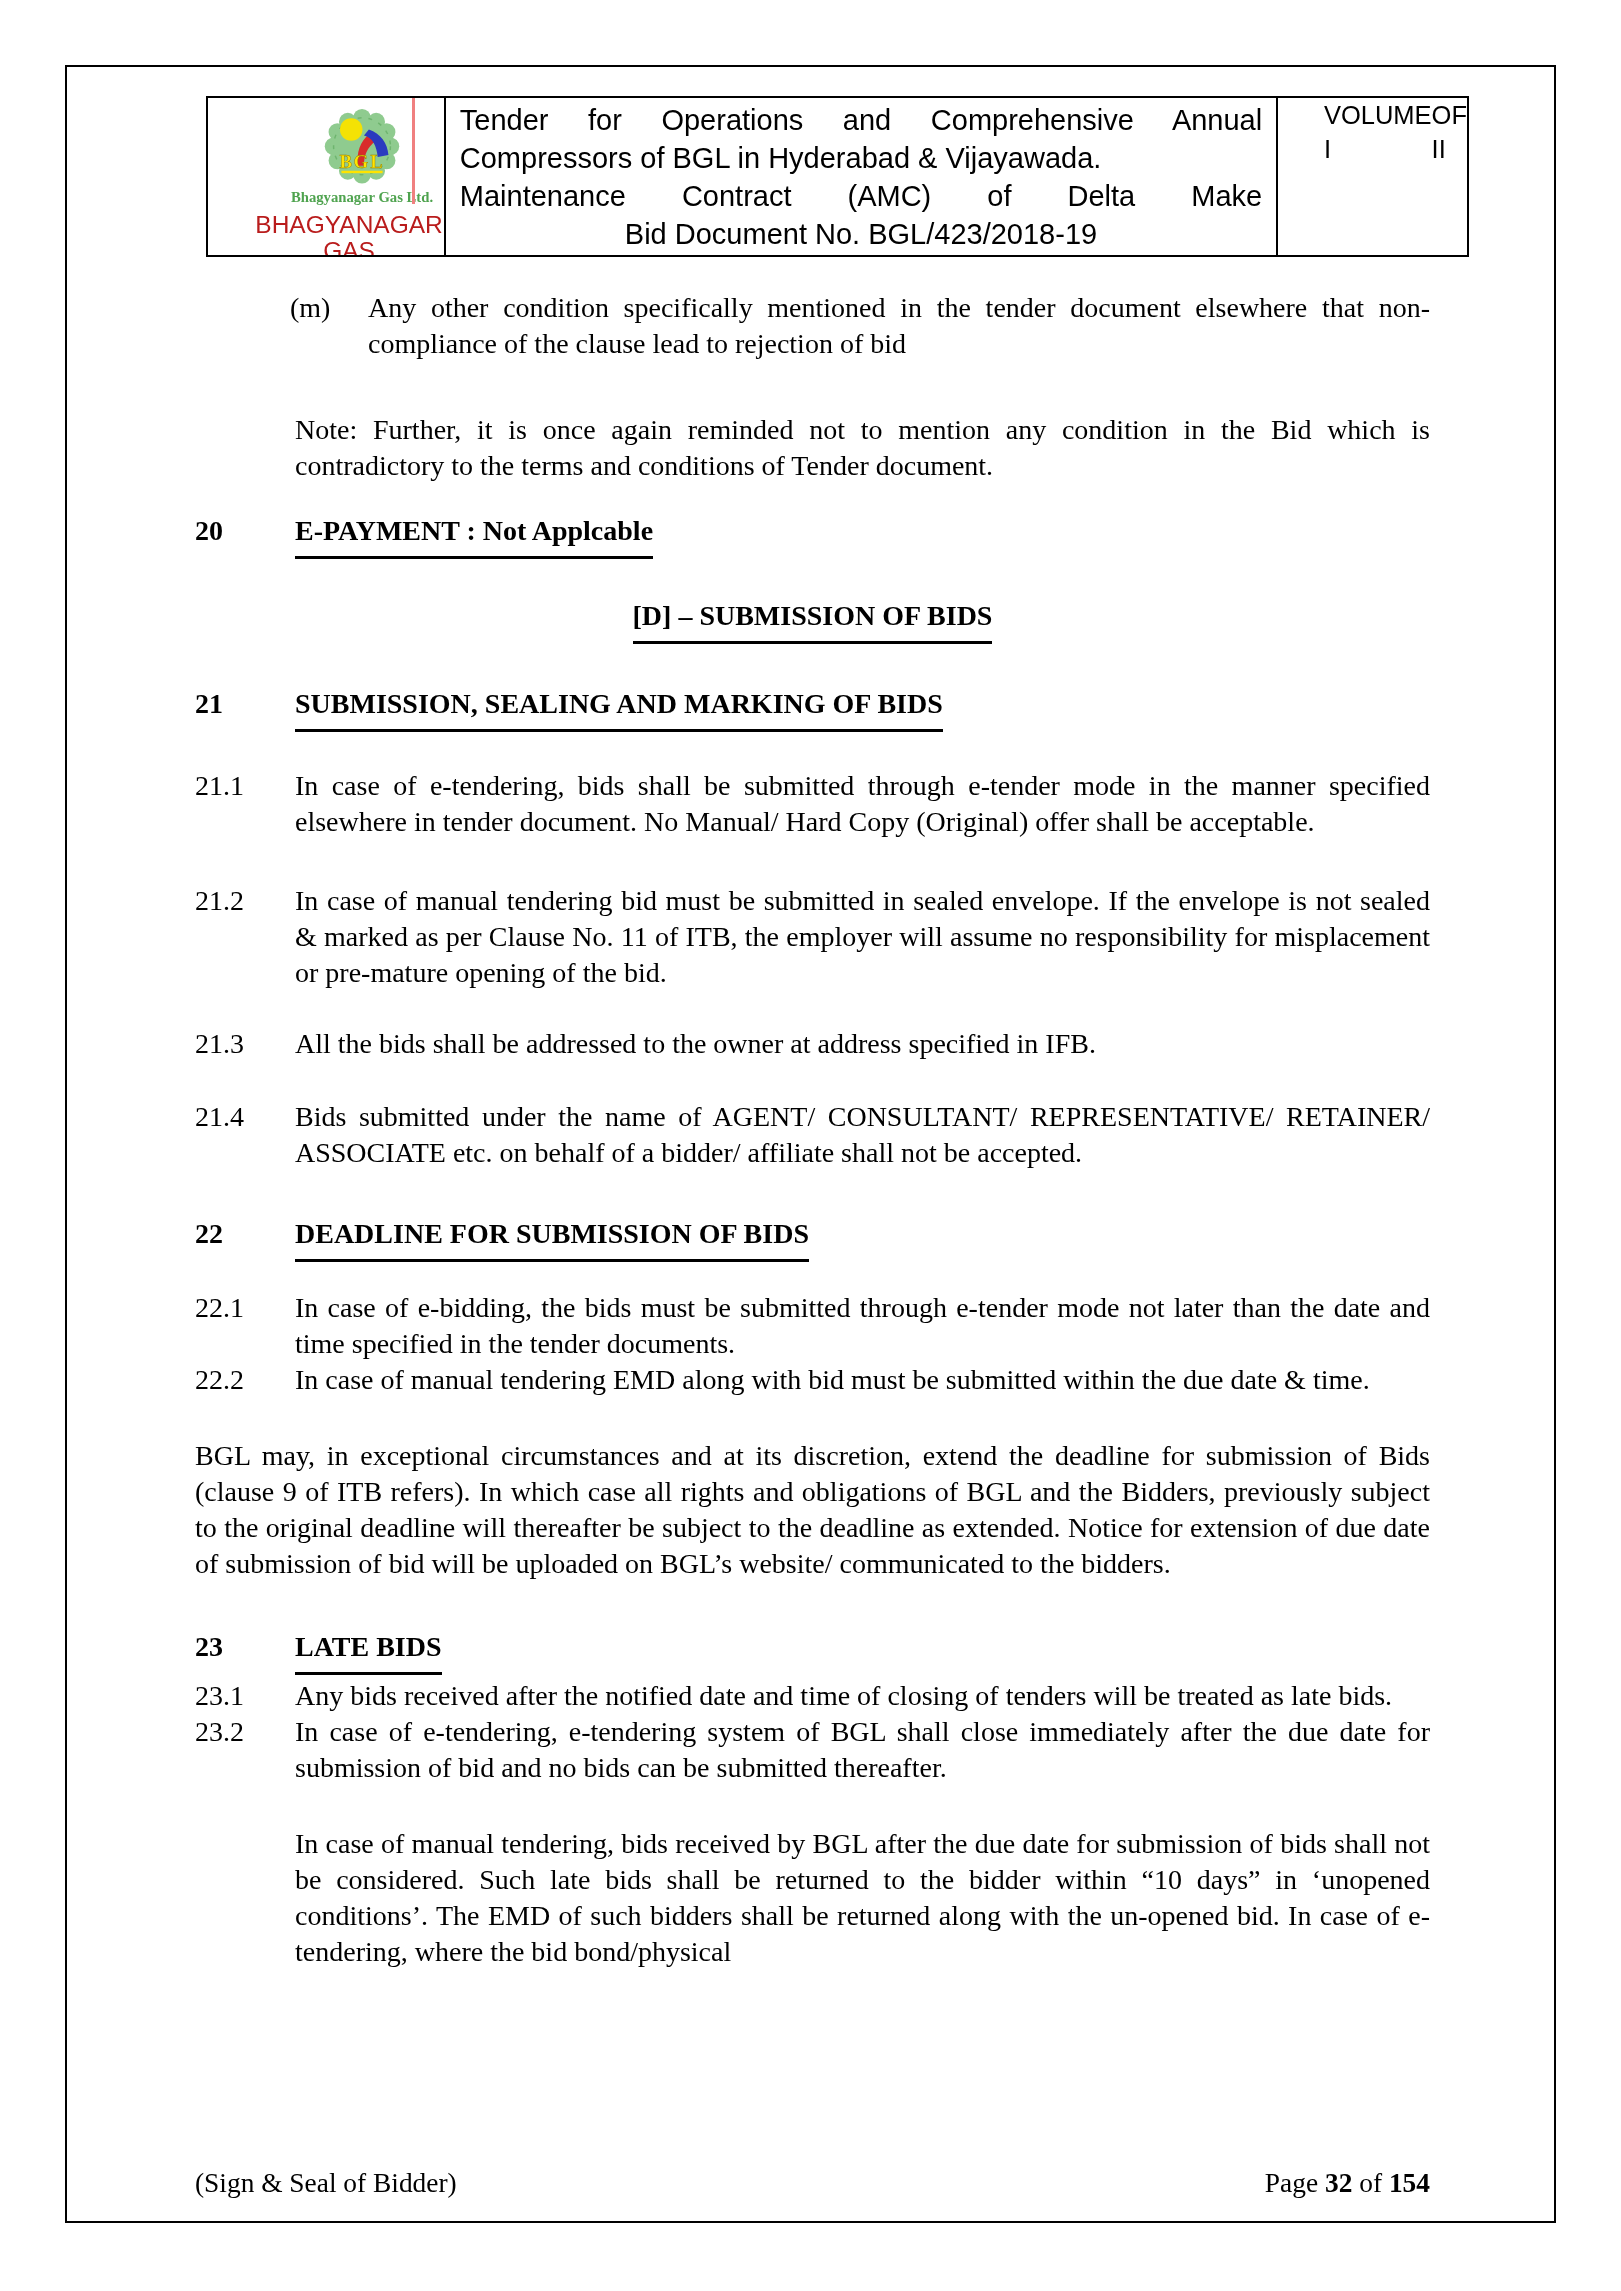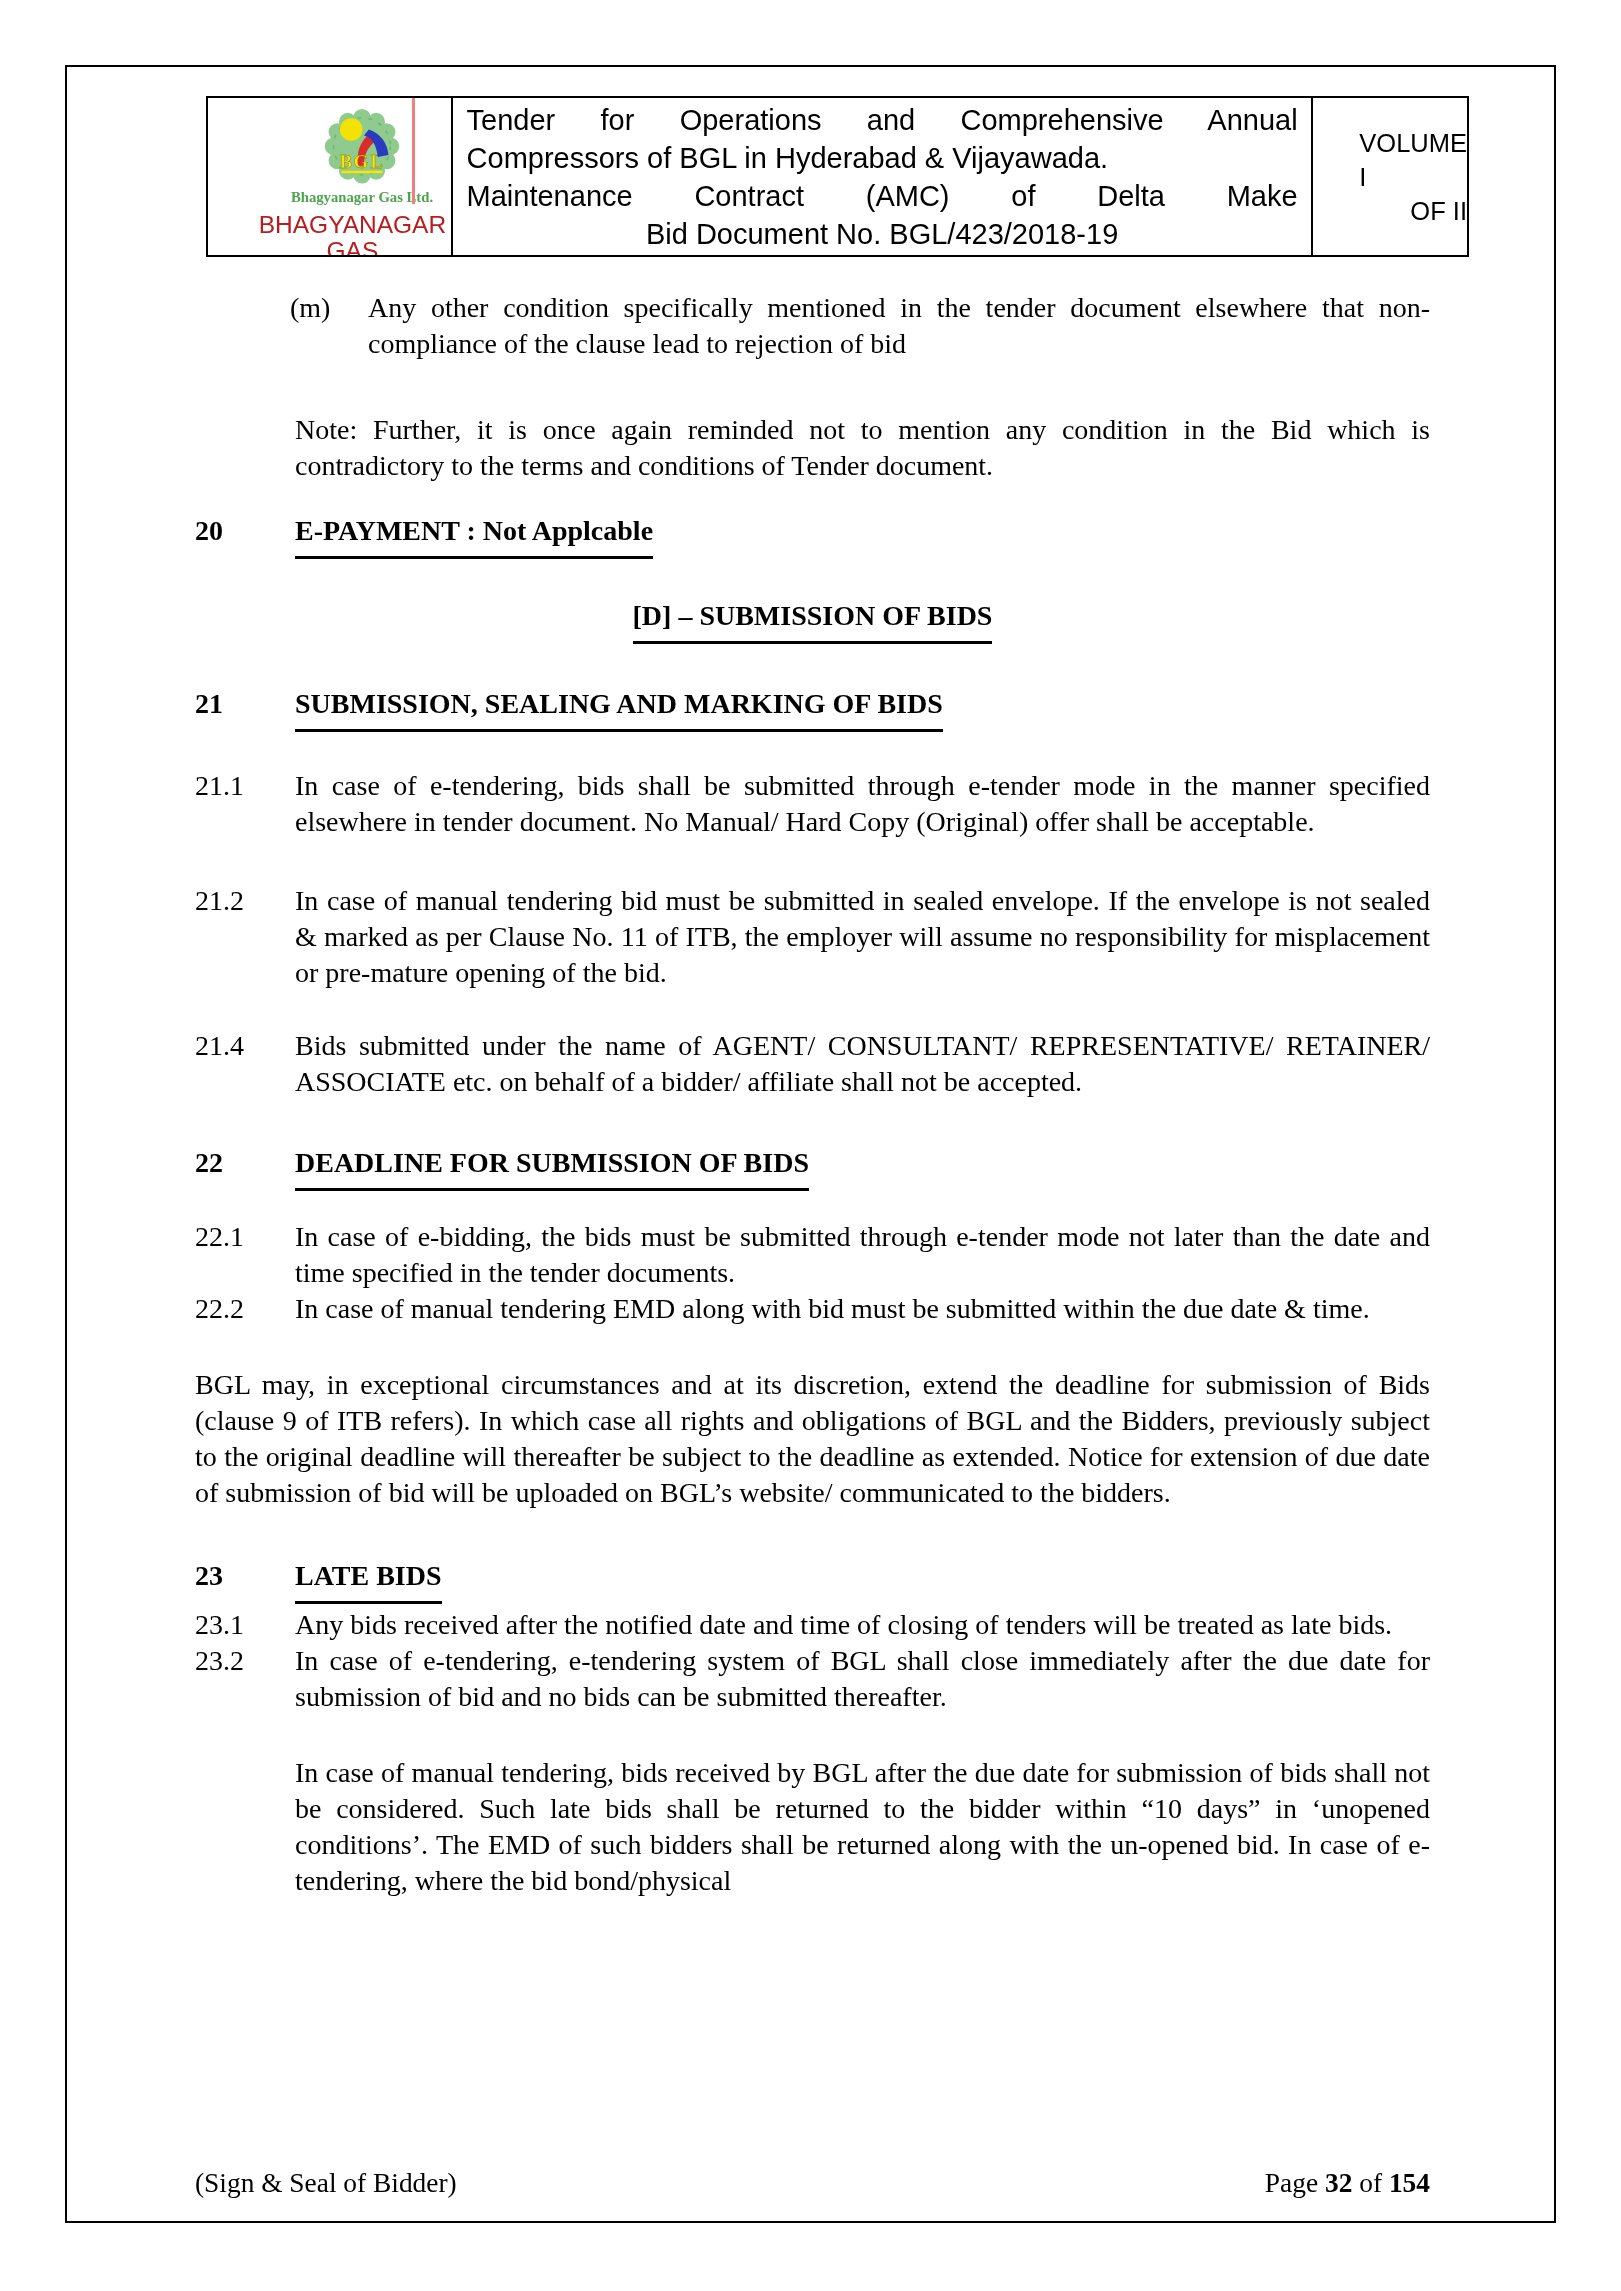--- a/index.html
+++ b/index.html
@@ -28,21 +28,21 @@
   }
   .title-cell {
     width:920px; border-right:2px solid #000;
     padding:2.9px 13.7px 0 13.7px;
     font-family:"Liberation Sans", sans-serif; font-size:29px; line-height:38px;
   }
   .title-line { text-align:justify; }
   .title-line.just { text-align-last:justify; }
   .title-line.center { text-align:center; text-align-last:center; }
   .volume-cell {
-    flex:1; display:flex; flex-direction:column; justify-content:center; align-items:flex-end;
+    flex:1; display:flex; justify-content:center; align-items:flex-start;
     font-family:"Liberation Sans", sans-serif; font-size:25.5px; line-height:34px;
   }
   
   .content { position:absolute; left:128px; top:223px; width:1235px; font-size:28px; line-height:36px; }
   .row { display:flex; }
   .num { width:100px; flex-shrink:0; }
   .txt { flex:1; text-align:justify; }
   .heading .num, .heading .txt { font-weight:bold; }
   .u { display:inline-block; border-bottom:3.9px solid #000; padding-bottom:7px; }
   .item-m { margin-left:95px; }
@@ -132,20 +132,24 @@
       <div class="row" style="margin-top:36px">
         <div class="num">21.1</div>
         <div class="txt">In case of e-tendering, bids shall be submitted through e-tender mode in the manner specified elsewhere in tender document. No Manual/ Hard Copy (Original) offer shall be acceptable.</div>
       </div>
 
       <div class="row" style="margin-top:43px">
         <div class="num">21.2</div>
         <div class="txt">In case of manual tendering bid must be submitted in sealed envelope. If the envelope is not sealed &amp; marked as per Clause No. 11 of ITB, the employer will assume no responsibility for misplacement or pre-mature opening of the bid.</div>
       </div>
 
+      <div class="row" style="margin-top:35px">
+        <div class="num">21.3</div>
+        <div class="txt">All the bids shall be addressed to the owner at address specified in IFB.</div>
+      </div>
 
       <div class="row" style="margin-top:37px">
         <div class="num">21.4</div>
         <div class="txt">Bids submitted under the name of AGENT/ CONSULTANT/ REPRESENTATIVE/ RETAINER/ ASSOCIATE etc. on behalf of a bidder/ affiliate shall not be accepted.</div>
       </div>
 
       <div class="row heading" style="margin-top:45px">
         <div class="num">22</div>
         <div class="txt"><span class="u">DEADLINE FOR SUBMISSION OF BIDS</span></div>
       </div>

